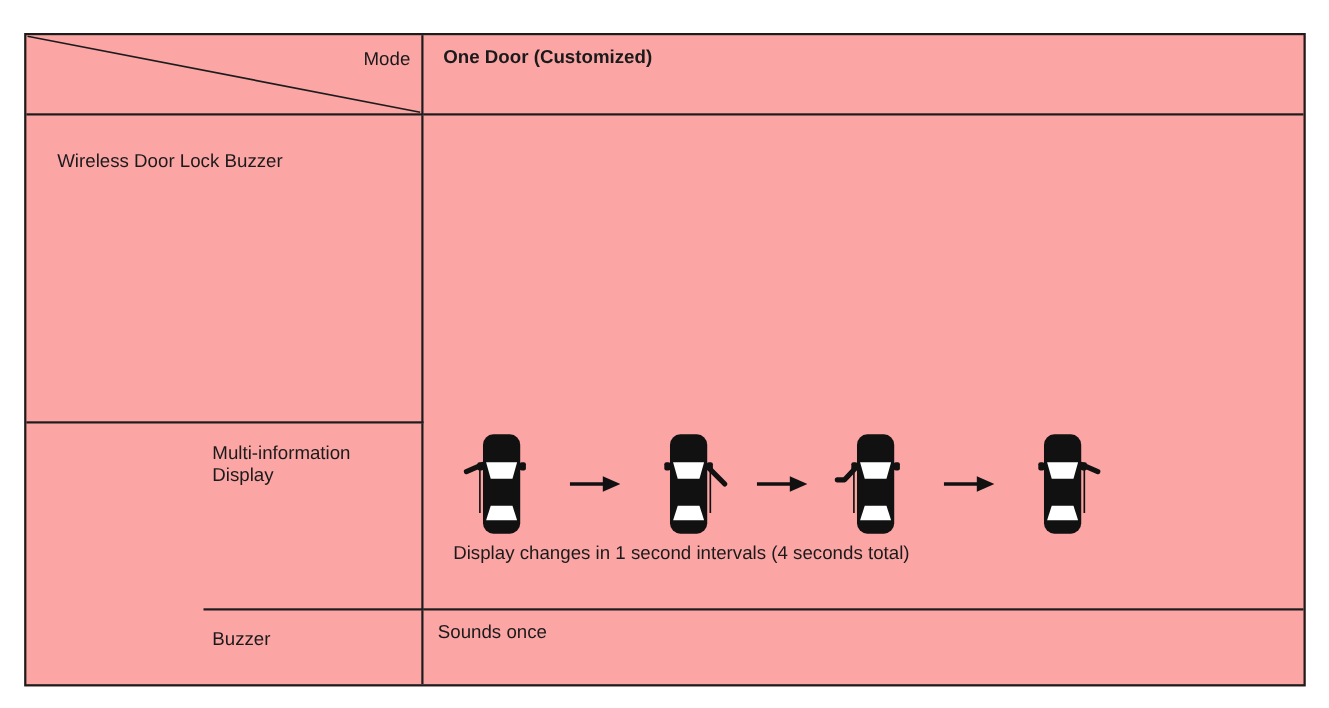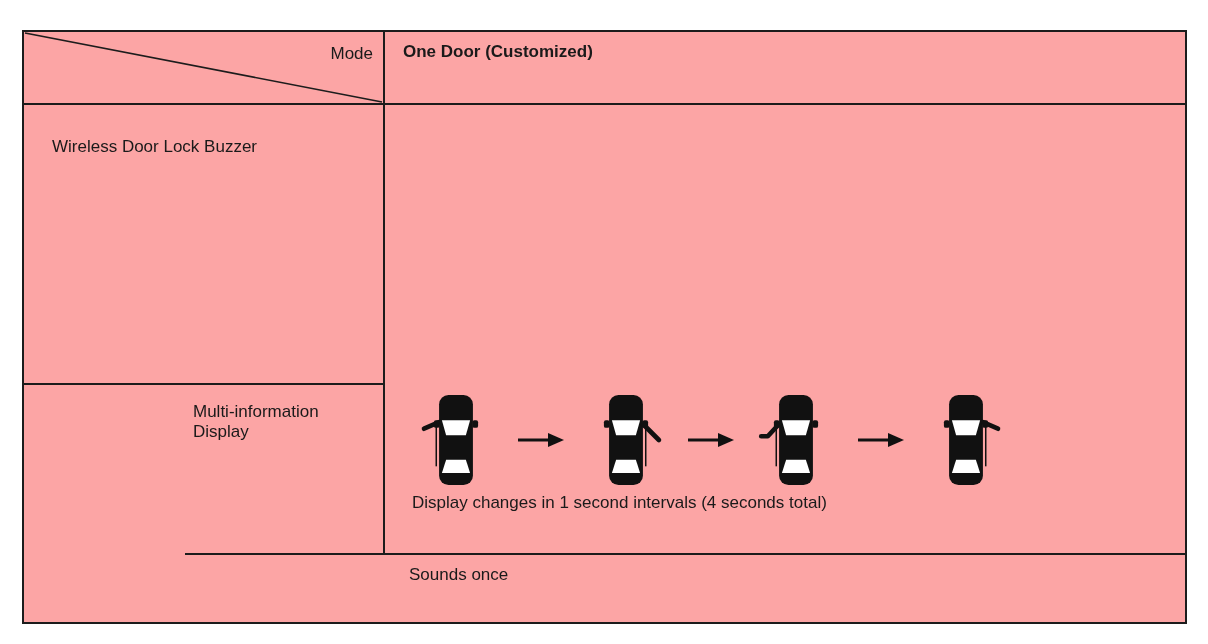--- a/index.html
+++ b/index.html
@@ -35,21 +35,21 @@
 
   
   .combo-label{grid-column:1;grid-row:3/5;padding:17px 18px 0 14px;}
   .mid-label{grid-column:2;grid-row:3;padding:17px 20px 0 8px;}
   .cars-cell{grid-column:3;grid-row:3;}
   .car-strip{position:absolute;left:33px;top:8px;display:flex;align-items:center;}
   .car{width:76px;height:94px;display:block;}
   .seq-arrow{width:46px;height:20px;margin:0 24px;display:block;}
   .cars-caption{position:absolute;left:15px;top:108px;white-space:nowrap;margin-left:12px;}
   .buzzer-label{grid-column:2;grid-row:4;padding:16px 8px 0 8px;}
-  .buzzer-value{grid-column:3;grid-row:4;padding:10px 10px 0 24px;}
+  .buzzer-value{grid-column:3;grid-row:4;padding:10px 10px 0 13px;}
 
   .ink{stroke:#111111;fill:none;}
 </style>
 </head>
 <body>
 
 <div class="page">
   <div class="tbl">
 
     <div class="cell hdr-corner b-r b-b">
@@ -127,18 +127,21 @@
           <polygon points="23,29 53,29 48.5,45 27.5,45" fill="#fff"></polygon>
           <polygon points="27.5,71 48.5,71 53,85 23,85" fill="#fff"></polygon>
           <path class="ink" d="M59 34 L59 78" stroke-width="1.6"></path>
           <path class="ink" d="M56 31 L72 38" stroke-width="5" stroke-linecap="round"></path>
         </svg>
 
       </div>
       <span class="cars-caption">Display changes in 1 second intervals (4 seconds total)</span>
     </div>
 
+    <div class="cell buzzer-label b-r">
+      <span>Buzzer</span>
+    </div>
     <div class="cell buzzer-value">
       <span>Sounds once</span>
     </div>
 
   </div>
 </div>
 
 </body></html>

